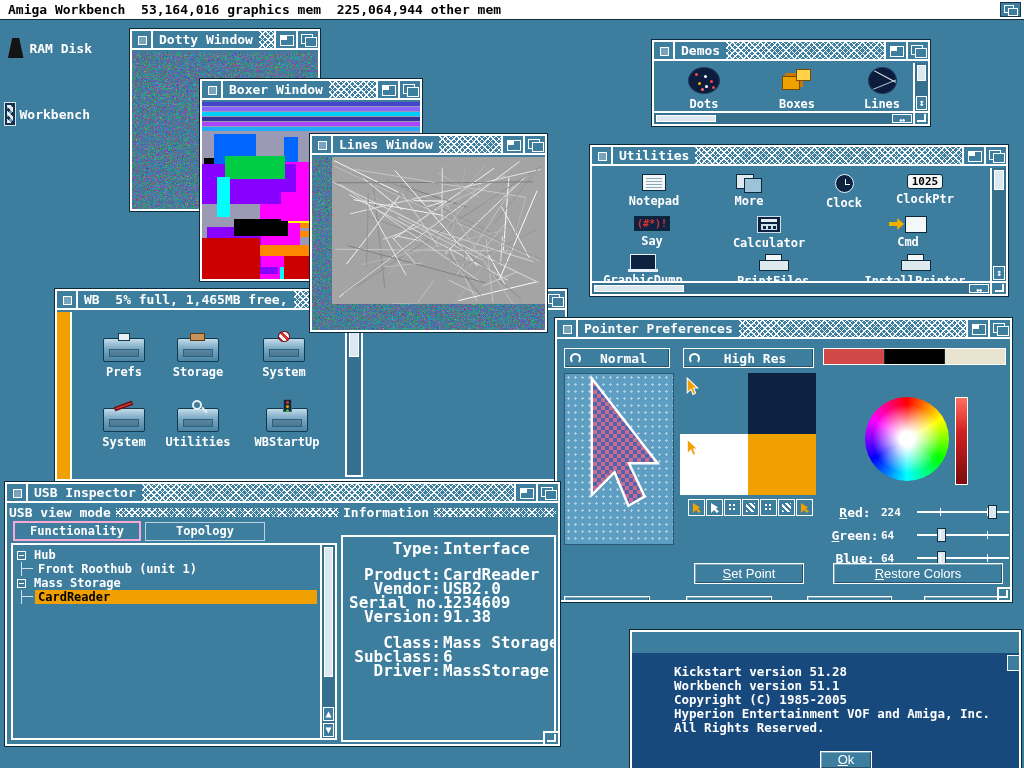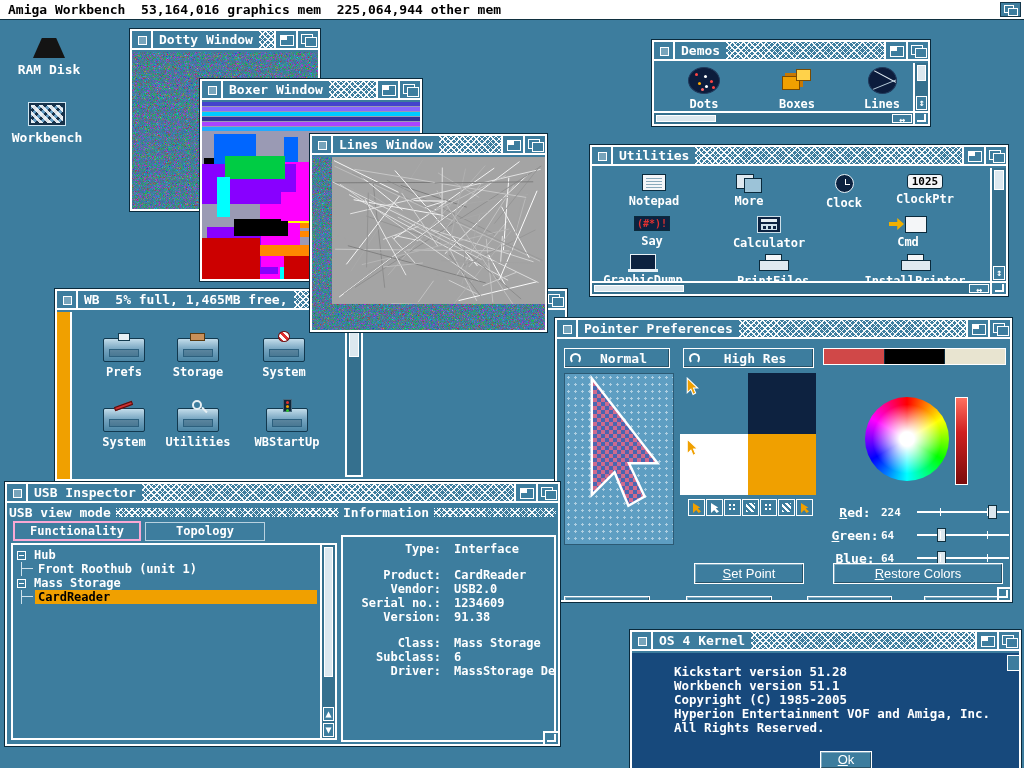--- a/index.html
+++ b/index.html
@@ -5,21 +5,21 @@
 *{margin:0;padding:0;box-sizing:border-box}
 html,body{width:1024px;height:768px;overflow:hidden}
 body{position:relative;background:#3d7d9e;font-family:"DejaVu Sans Mono","Liberation Mono",monospace;font-weight:bold;color:#fff}
 
 #menubar{position:absolute;left:0;top:0;width:1024px;height:20px;background:#fff;color:#000;border-bottom:1px solid #10303f;z-index:50}
 #menubar .mtext{position:absolute;left:8px;top:2px;font-size:13px;white-space:pre}
 #screen-depth{position:absolute;right:3px;top:2px;width:21px;height:15px;background:#3d7d9e;border:1px solid #14384c}
 #screen-depth::before{content:"";position:absolute;left:3px;top:2px;width:8px;height:6px;border:1px solid #fff}
 #screen-depth::after{content:"";position:absolute;left:7px;top:5px;width:8px;height:6px;border:1px solid #fff;background:#3d7d9e}
 
-.dicon{position:absolute;width:86px;display:flex;flex-direction:column;align-items:center;gap:4px;z-index:1}
+.dicon{position:absolute;width:86px;display:flex;flex-direction:row;align-items:center;gap:4px;z-index:1}
 .dicon .dlabel{font-size:13px;white-space:pre}
 #icon-ramdisk{left:6px;top:38px}
 #icon-workbench{left:4px;top:102px}
 #ramdisk-art{width:40px;height:20px;background:#141414;clip-path:polygon(10% 100%,90% 100%,68% 0,32% 0)}
 #wb-disk-art{width:38px;height:24px;background:#16324a;border:1px solid #cfe6f2;position:relative}
 #wb-disk-art::after{content:"";position:absolute;inset:2px;background-image:repeating-linear-gradient(45deg,rgba(255,255,255,.85) 0 3px,transparent 3px 6px),repeating-linear-gradient(135deg,rgba(120,180,220,.8) 0 3px,transparent 3px 6px)}
 
 .window{position:absolute;background:#3d7d9e;border:2px solid #fff;box-shadow:0 0 0 1px #0a2a3c}
 .titlebar{height:19px;display:flex;align-items:stretch;border-bottom:2px solid #fff}
 .tclose{width:21px;flex:none;border-right:2px solid #fff;position:relative}
@@ -173,21 +173,21 @@
 #usb-tree{position:absolute;left:4px;top:38px;width:326px;height:197px;border:2px solid #fff;padding-top:3px}
 .tree-item{display:flex;align-items:center;height:14px;padding-left:4px}
 .tree-exp{width:9px;height:9px;border:1px solid #fff;position:relative;margin-right:5px;flex:none}
 .tree-exp::after{content:"";position:absolute;left:1px;right:1px;top:3px;border-top:1px solid #fff}
 .tree-conn{width:14px;height:14px;flex:none;margin-left:4px;border-left:1px solid #cfe2ec;position:relative}
 .tree-conn::after{content:"";position:absolute;left:0;top:6px;width:11px;border-top:1px solid #cfe2ec}
 .tree-label{font-size:12px;line-height:14px;padding:0 3px;white-space:pre}
 .tree-item.selected .tree-label{background:#f0a000;color:#000;flex:1;margin-right:18px}
 #usb-tree .vscroll{width:15px}
 #usb-info{position:absolute;left:334px;top:30px;width:215px;height:207px;border:2px solid #fff;padding:5px 6px;overflow:hidden}
-.info-row{display:grid;grid-template-columns:92px 1fr;column-gap:13px;font-size:12px;line-height:14px;white-space:pre}
+.info-row{display:grid;grid-template-columns:92px 1fr;column-gap:2px;font-size:16px;line-height:14px;white-space:pre}
 .info-row .ilab{text-align:right}
 .spacer12{height:12px}
 
 #w-kernel{left:630px;top:630px;width:391px;height:142px;z-index:9}
 #w-kernel .body{background:#17497c}
 .kline{font-size:12.5px;line-height:14px;white-space:pre}
 #klines{position:absolute;left:42px;top:12px;right:16px}
 #kgad{position:absolute;right:0;top:2px;width:12px;height:16px;border:1px solid #fff;border-right:none;background:#3d7d9e}
 #btn-ok{left:188px;top:98px;width:52px;height:18px;line-height:16px}
 </style>
@@ -665,27 +665,20 @@
       <div class="spacer12"></div>
       <div class="info-row"><span class="ilab">Class:</span><span>Mass Storage</span></div>
       <div class="info-row"><span class="ilab">Subclass:</span><span>6</span></div>
       <div class="info-row"><span class="ilab">Driver:</span><span>MassStorage Device Tas</span></div>
     </div>
     <div class="corner"></div>
   </div>
 </div>
 
 <div class="window" id="w-kernel">
-  <div class="titlebar">
-    <span class="tclose"></span>
-    <span class="ttitle">OS 4 Kernel</span>
-    <span class="tpat pat"></span>
-    <span class="tgad zoom"></span>
-    <span class="tgad depth"></span>
-  </div>
   <div class="body">
     <div id="klines">
       <div class="kline">Kickstart version 51.28</div>
       <div class="kline">Workbench version 51.1</div>
       <div class="kline"></div>
       <div class="kline">Copyright (C) 1985-2005</div>
       <div class="kline">Hyperion Entertainment VOF and Amiga, Inc.</div>
       <div class="kline">All Rights Reserved.</div>
     </div>
     <span id="kgad"></span>

